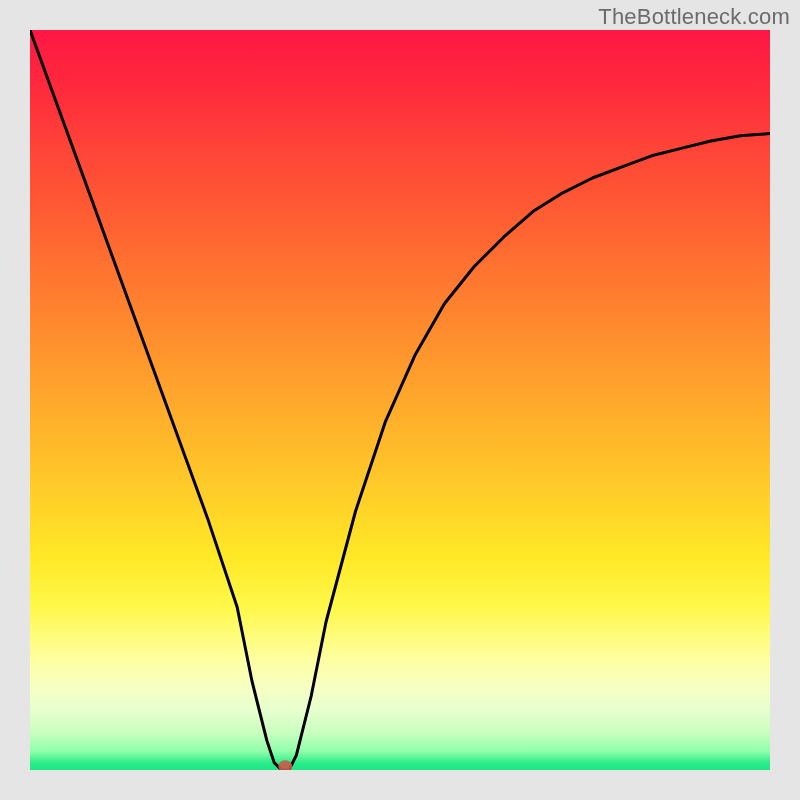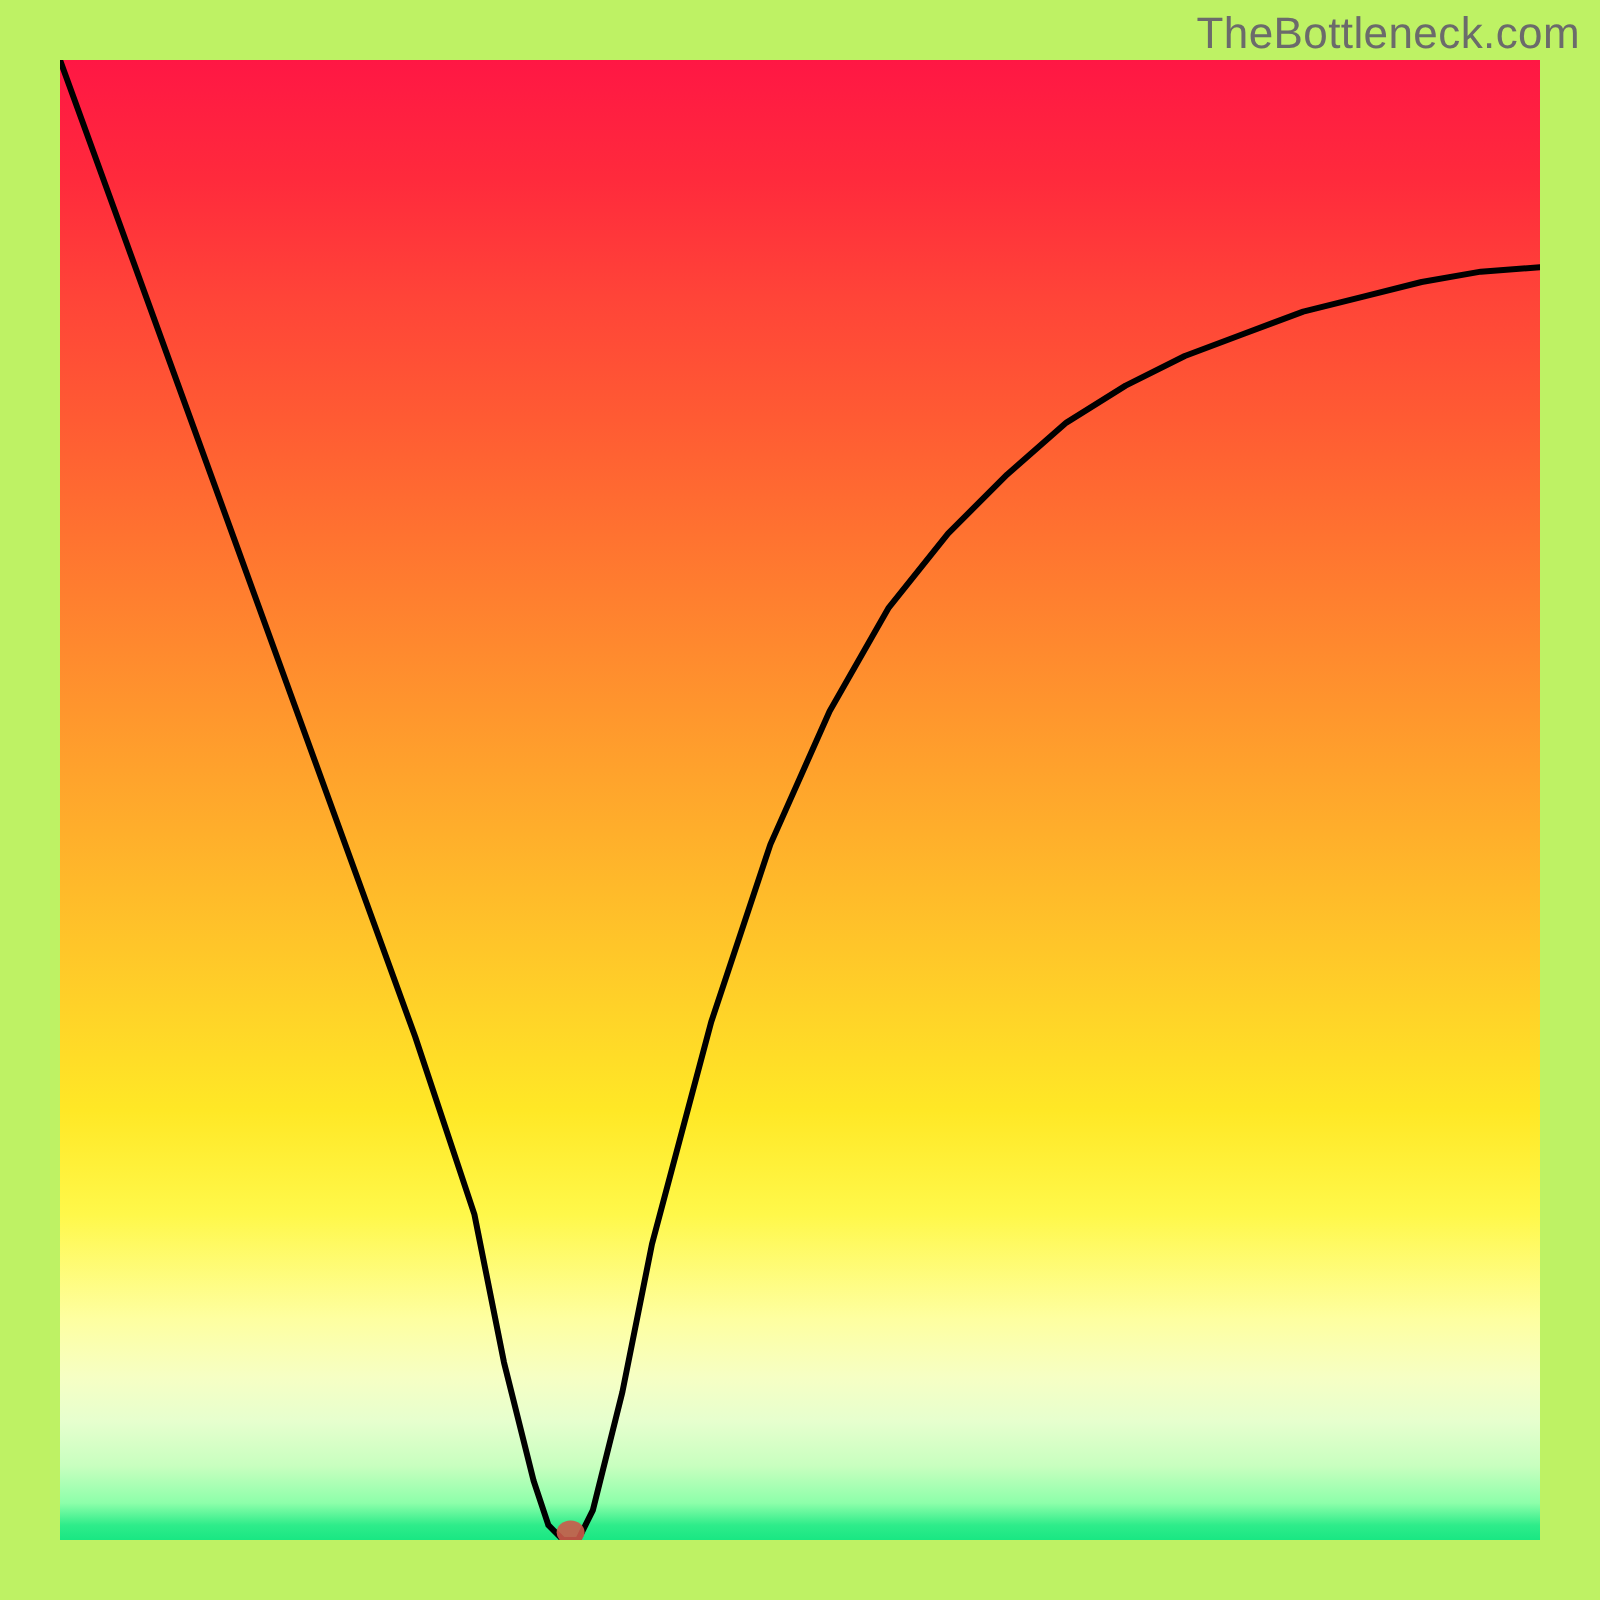--- a/index.html
+++ b/index.html
@@ -8,21 +8,21 @@
     width: 800px;
     height: 800px;
     background: #000;
     overflow: hidden;
     font-family: Arial, Helvetica, sans-serif;
   }
   .outer {
     position: relative;
     width: 800px;
     height: 800px;
-    background: #bef264;
+    background: #e5e5e5;
   }
   .watermark {
     position: absolute;
     top: 4px;
     right: 10px;
     color: #6b6b6b;
     font-size: 22px;
     font-weight: 500;
     letter-spacing: 0.2px;
     z-index: 10;

